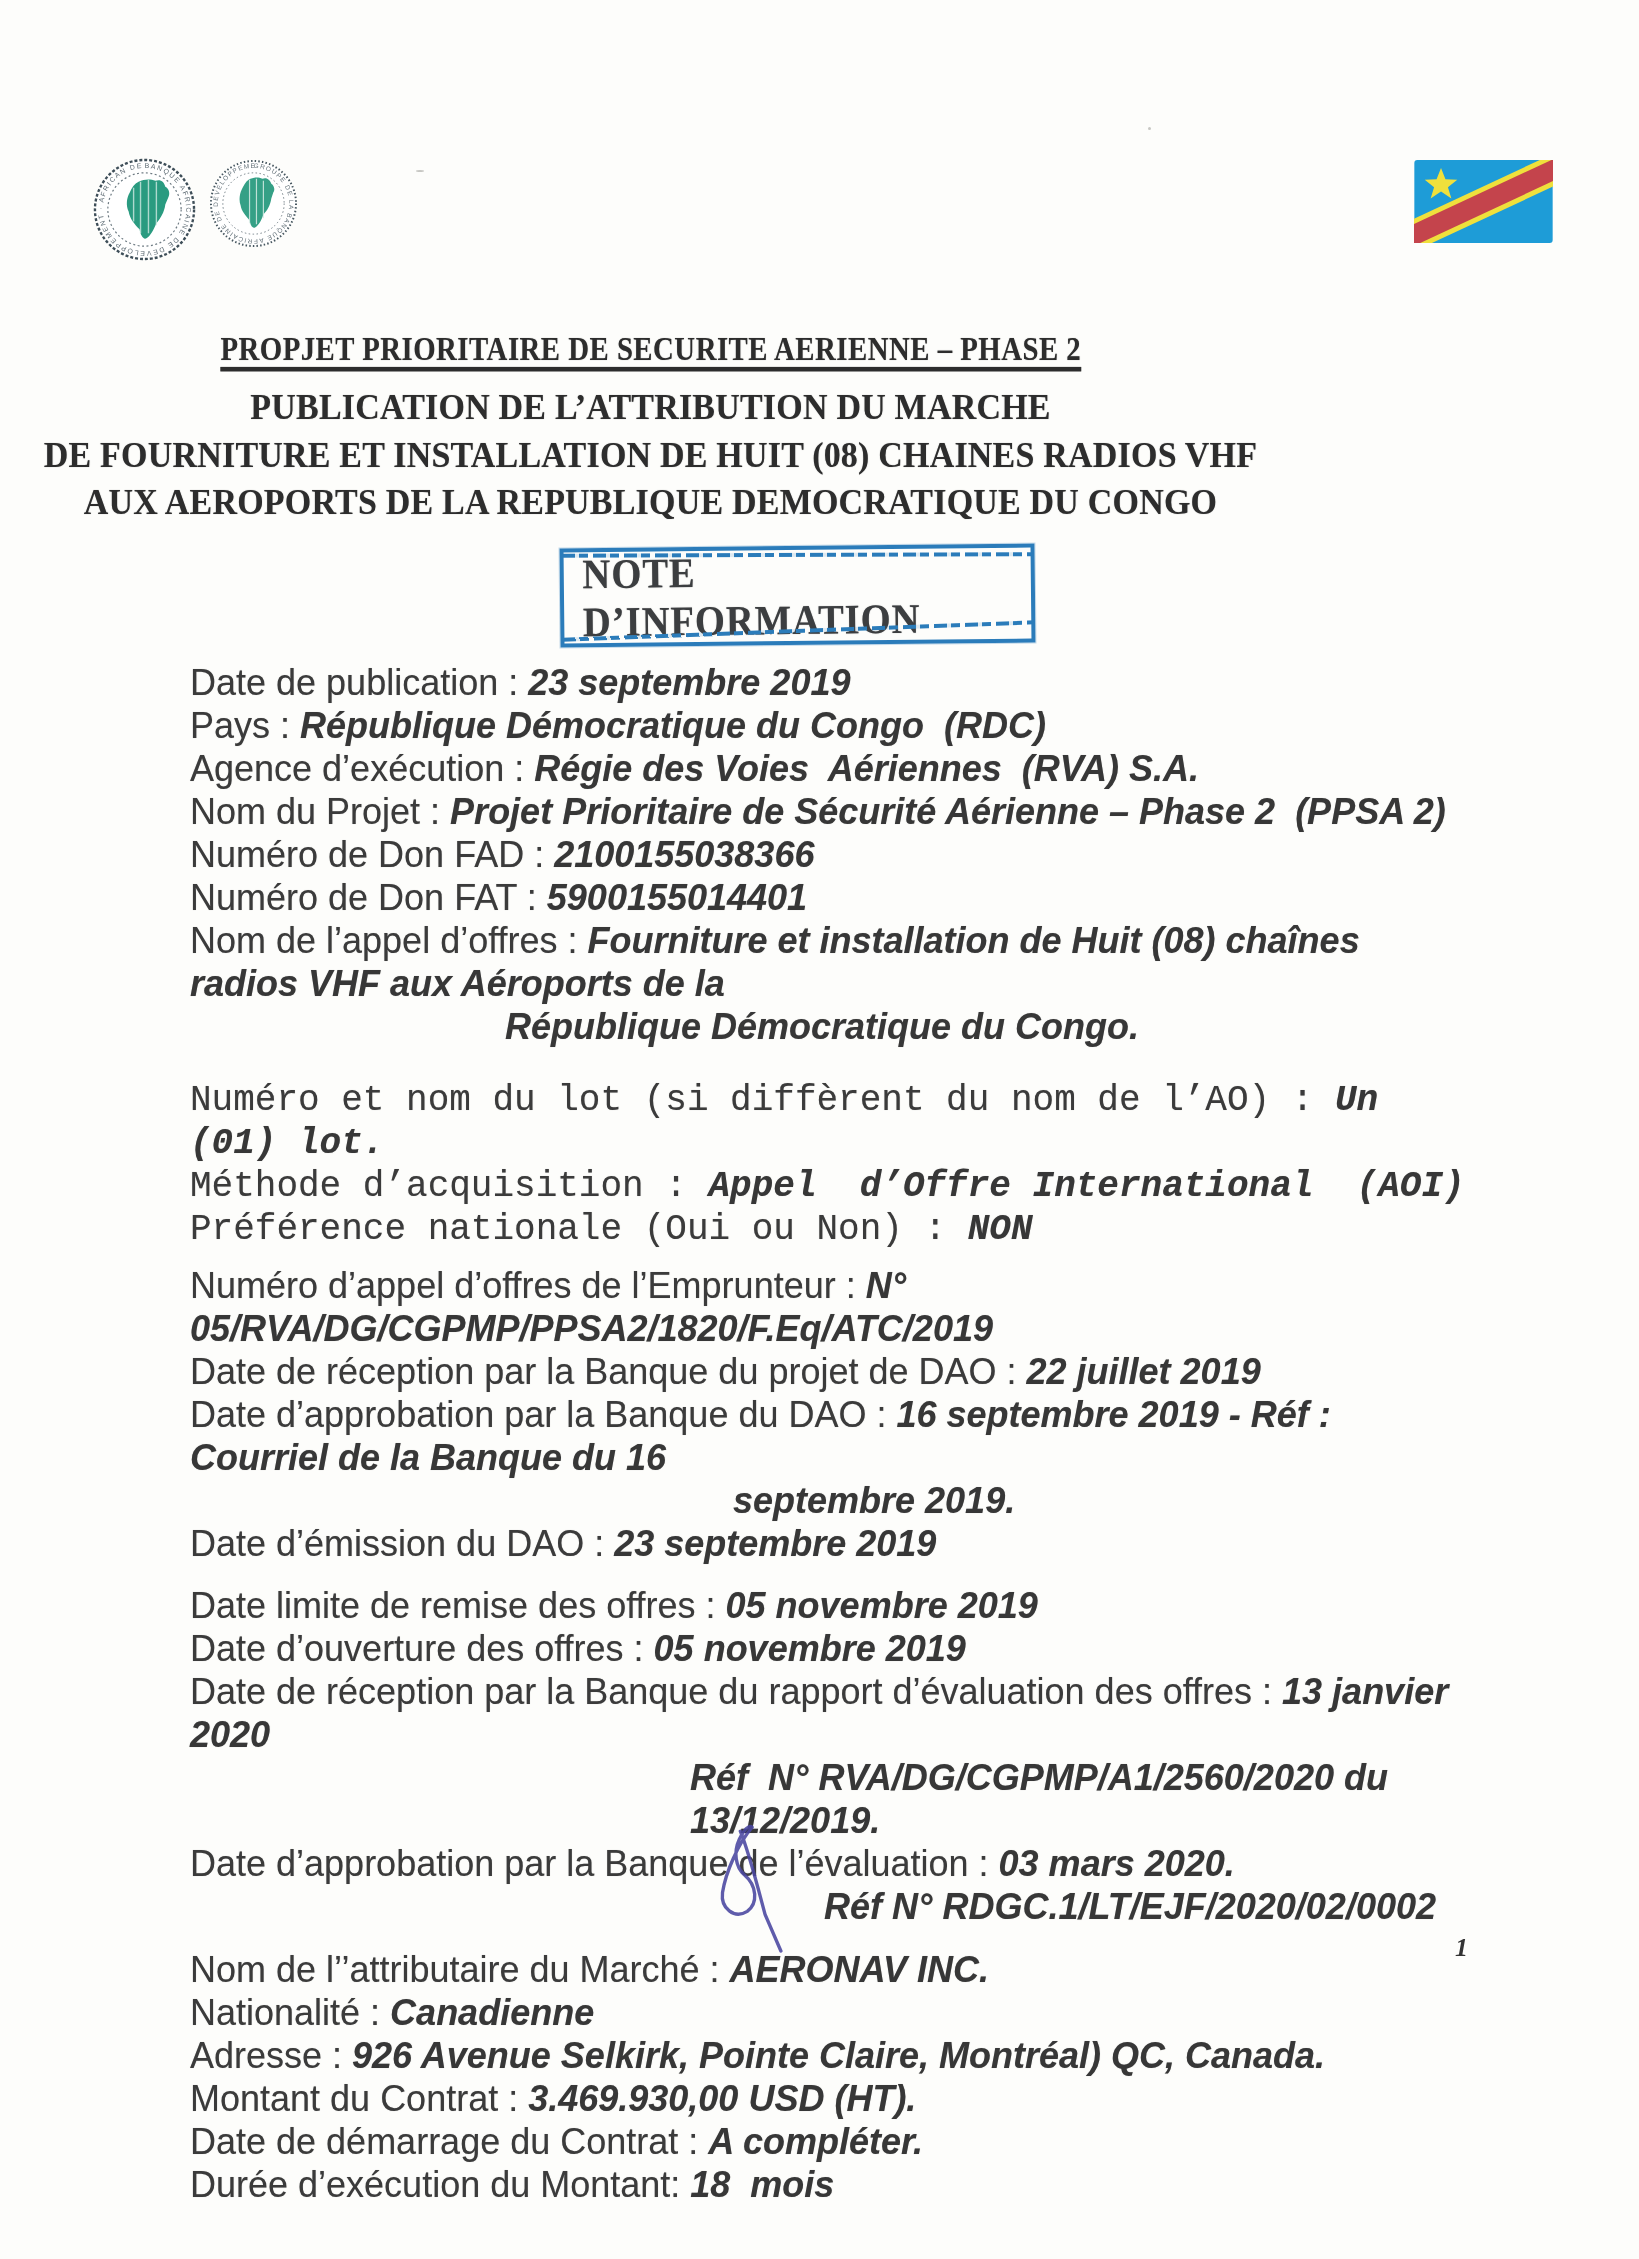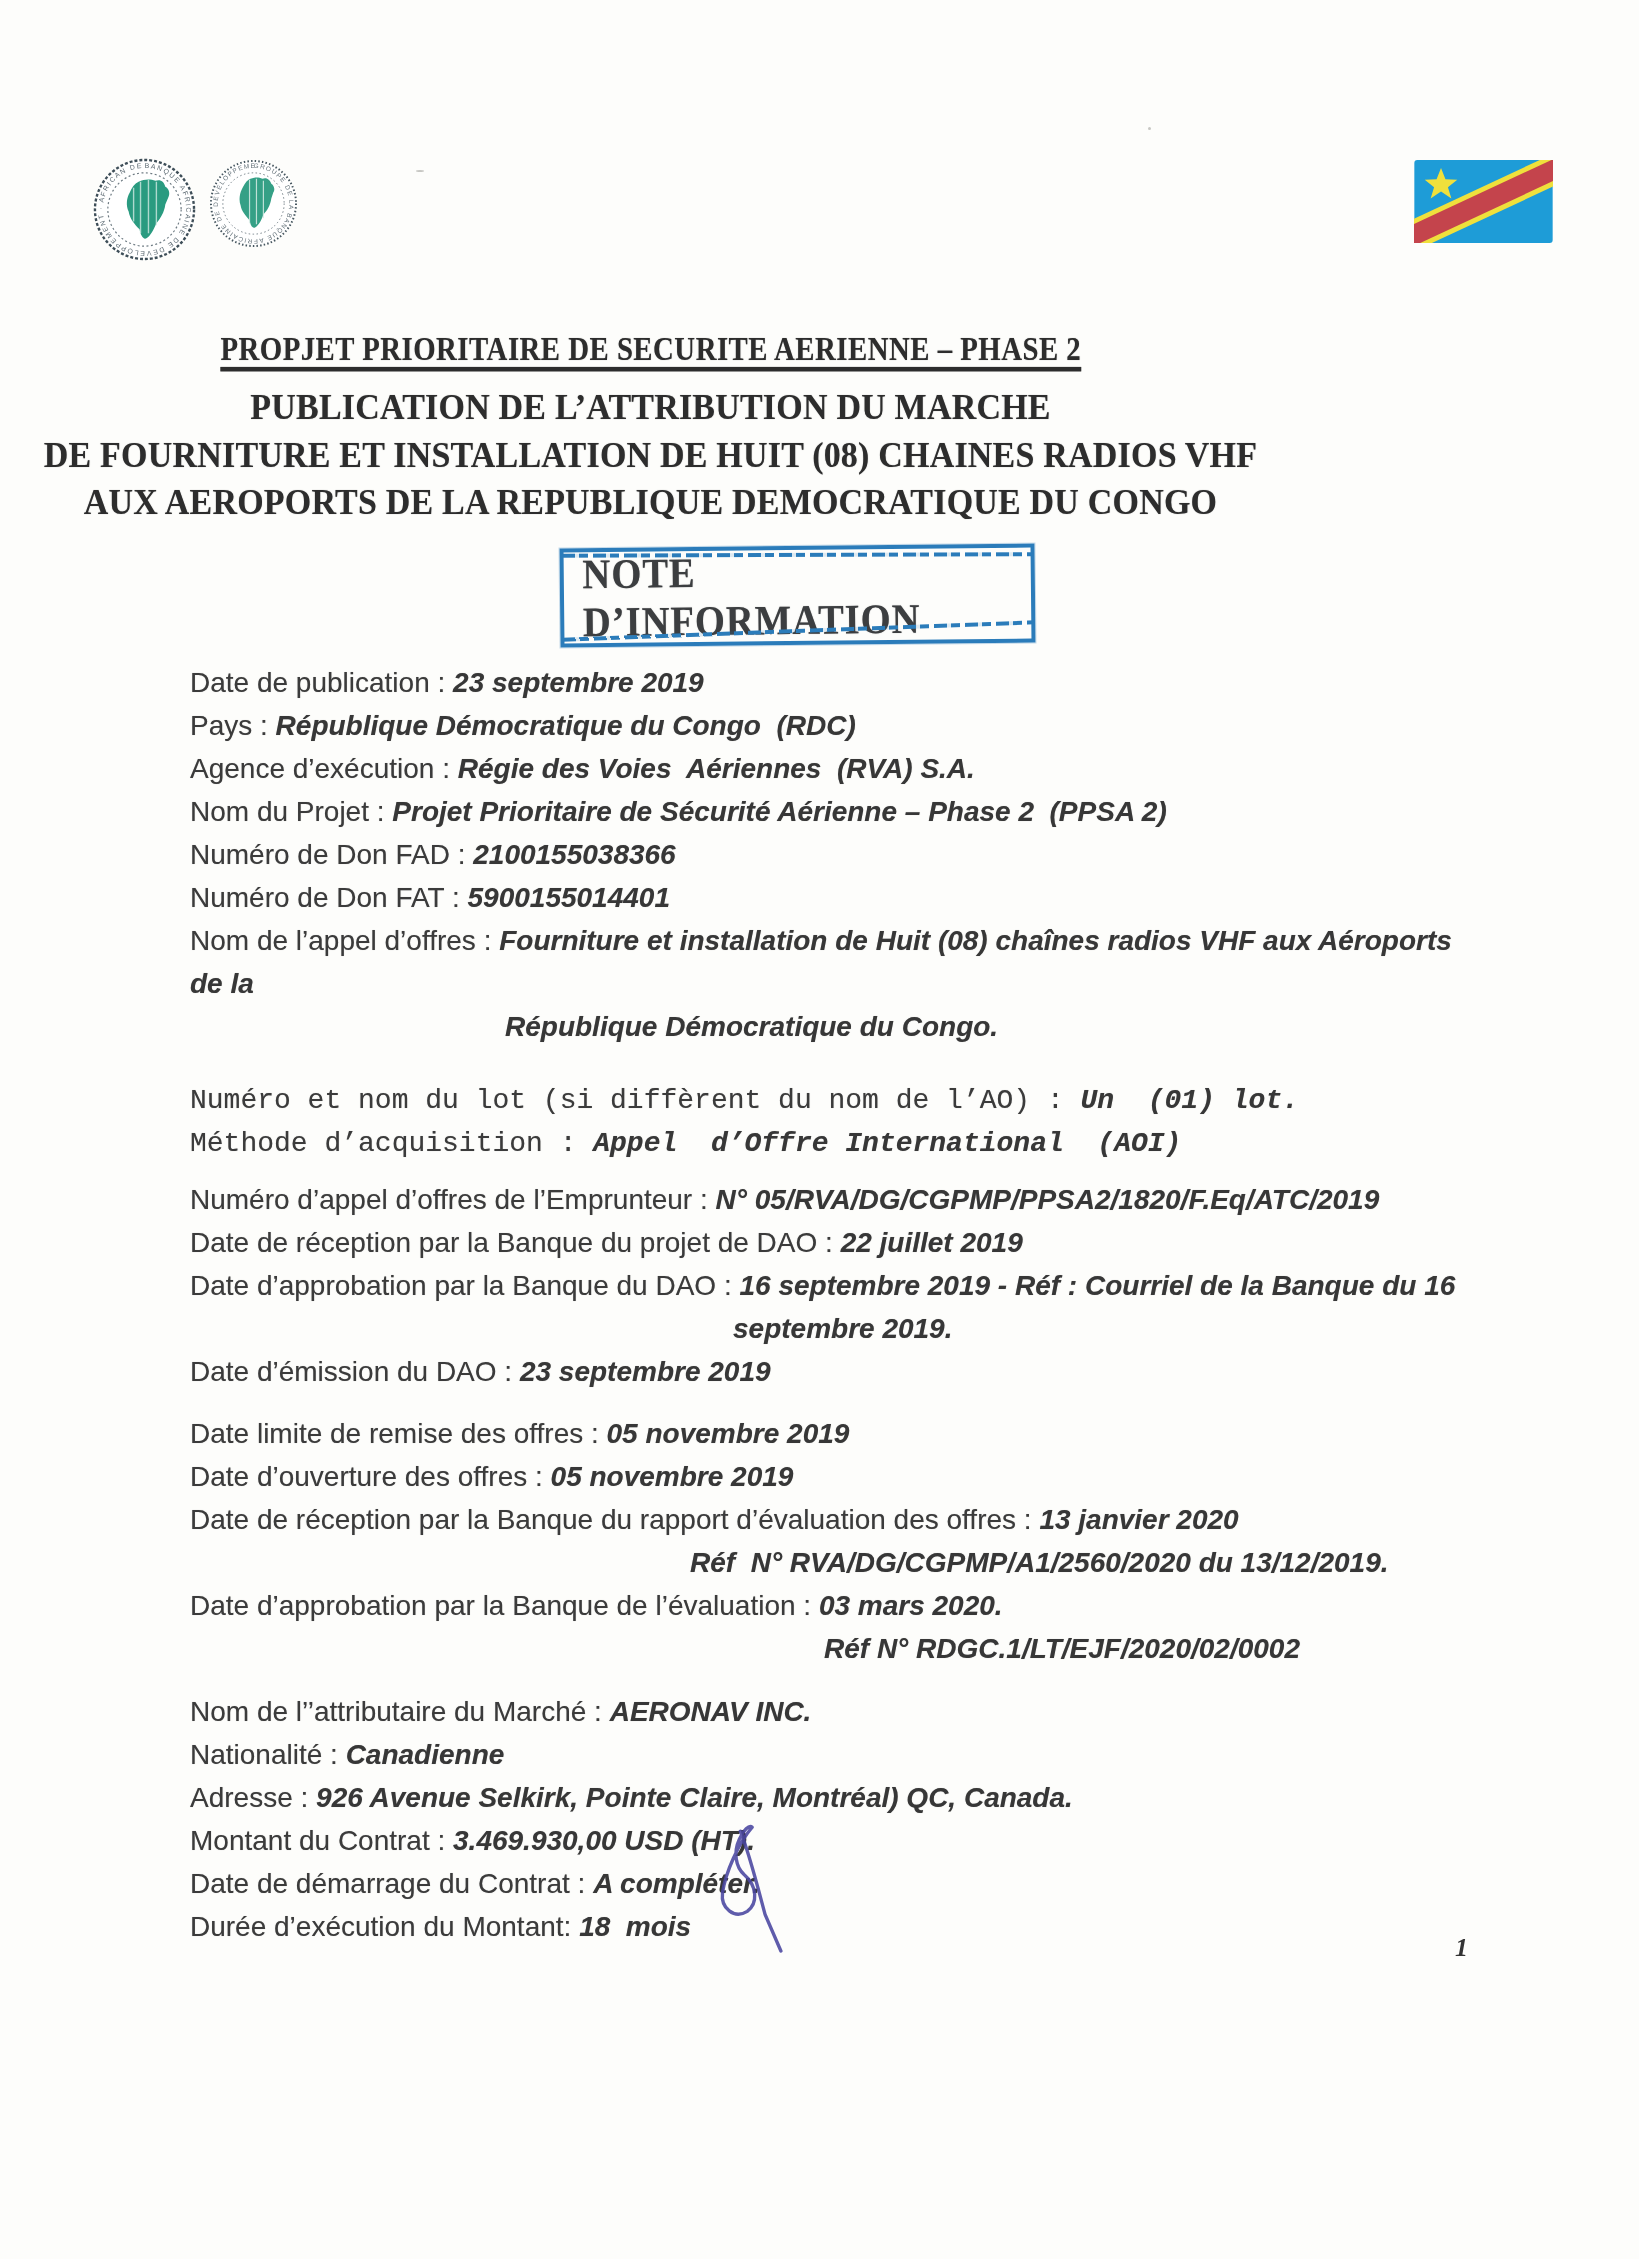--- a/index.html
+++ b/index.html
@@ -57,21 +57,21 @@
   .note-box::after{bottom:8px;transform:rotate(-1.5deg);}
   .note-label{
     font-family:"Liberation Serif", serif;font-weight:bold;
     font-size:42px;color:#3c3e40;letter-spacing:1px;
     transform:scaleX(.92);
     text-shadow:0 0 1px rgba(60,62,64,.5);
   }
 
   .fields{
     position:absolute;left:190px;top:661px;width:1287px;
-    font-size:28px;line-height:43px;color:#3b3b3b;
+    font-size:36px;line-height:43px;color:#3b3b3b;
   }
   .section{margin:0;}
   .section.g0{margin-bottom:31px;}
   .section.g1{margin-bottom:13px;font-family:Liberation Mono, monospace;}
   .section.g2{margin-bottom:19px;}
   .section.g3{margin-bottom:20px;}
   .row{white-space:pre-wrap;text-shadow:0 0 0.8px rgba(59,59,59,.4);}
   .label{font-weight:400;}
   .value{font-weight:bold;font-style:italic;color:#373737;}
   
@@ -151,20 +151,21 @@
         <div class="row"><span class="label">Agence d’exécution : </span><span class="value">Régie des Voies  Aériennes  (RVA) S.A.</span></div>
         <div class="row"><span class="label">Nom du Projet : </span><span class="value">Projet Prioritaire de Sécurité Aérienne – Phase 2  (PPSA 2)</span></div>
         <div class="row"><span class="label">Numéro de Don FAD : </span><span class="value">2100155038366</span></div>
         <div class="row"><span class="label">Numéro de Don FAT : </span><span class="value">5900155014401</span></div>
         <div class="row"><span class="label">Nom de l’appel d’offres : </span><span class="value">Fourniture et installation de Huit (08) chaînes radios VHF aux Aéroports de la</span></div>
         <div class="row cont c0-6"><span class="value">République Démocratique du Congo.</span></div>
       </div>
       <div class="section g1">
         <div class="row"><span class="label">Numéro et nom du lot (si diffèrent du nom de l’AO) : </span><span class="value">Un  (01) lot.</span></div>
         <div class="row"><span class="label">Méthode d’acquisition : </span><span class="value">Appel  d’Offre International  (AOI)</span></div>
+        <div class="row"><span class="label">Préférence nationale (Oui ou Non) : </span><span class="value">NON</span></div>
       </div>
       <div class="section g2">
         <div class="row"><span class="label">Numéro d’appel d’offres de l’Emprunteur : </span><span class="value">N° 05/RVA/DG/CGPMP/PPSA2/1820/F.Eq/ATC/2019</span></div>
         <div class="row"><span class="label">Date de réception par la Banque du projet de DAO : </span><span class="value">22 juillet 2019</span></div>
         <div class="row"><span class="label">Date d’approbation par la Banque du DAO : </span><span class="value">16 septembre 2019 - Réf : Courriel de la Banque du 16</span></div>
         <div class="row cont c2-2"><span class="value">septembre 2019.</span></div>
         <div class="row"><span class="label">Date d’émission du DAO : </span><span class="value">23 septembre 2019</span></div>
       </div>
       <div class="section g3">
         <div class="row"><span class="label">Date limite de remise des offres : </span><span class="value">05 novembre 2019</span></div>

